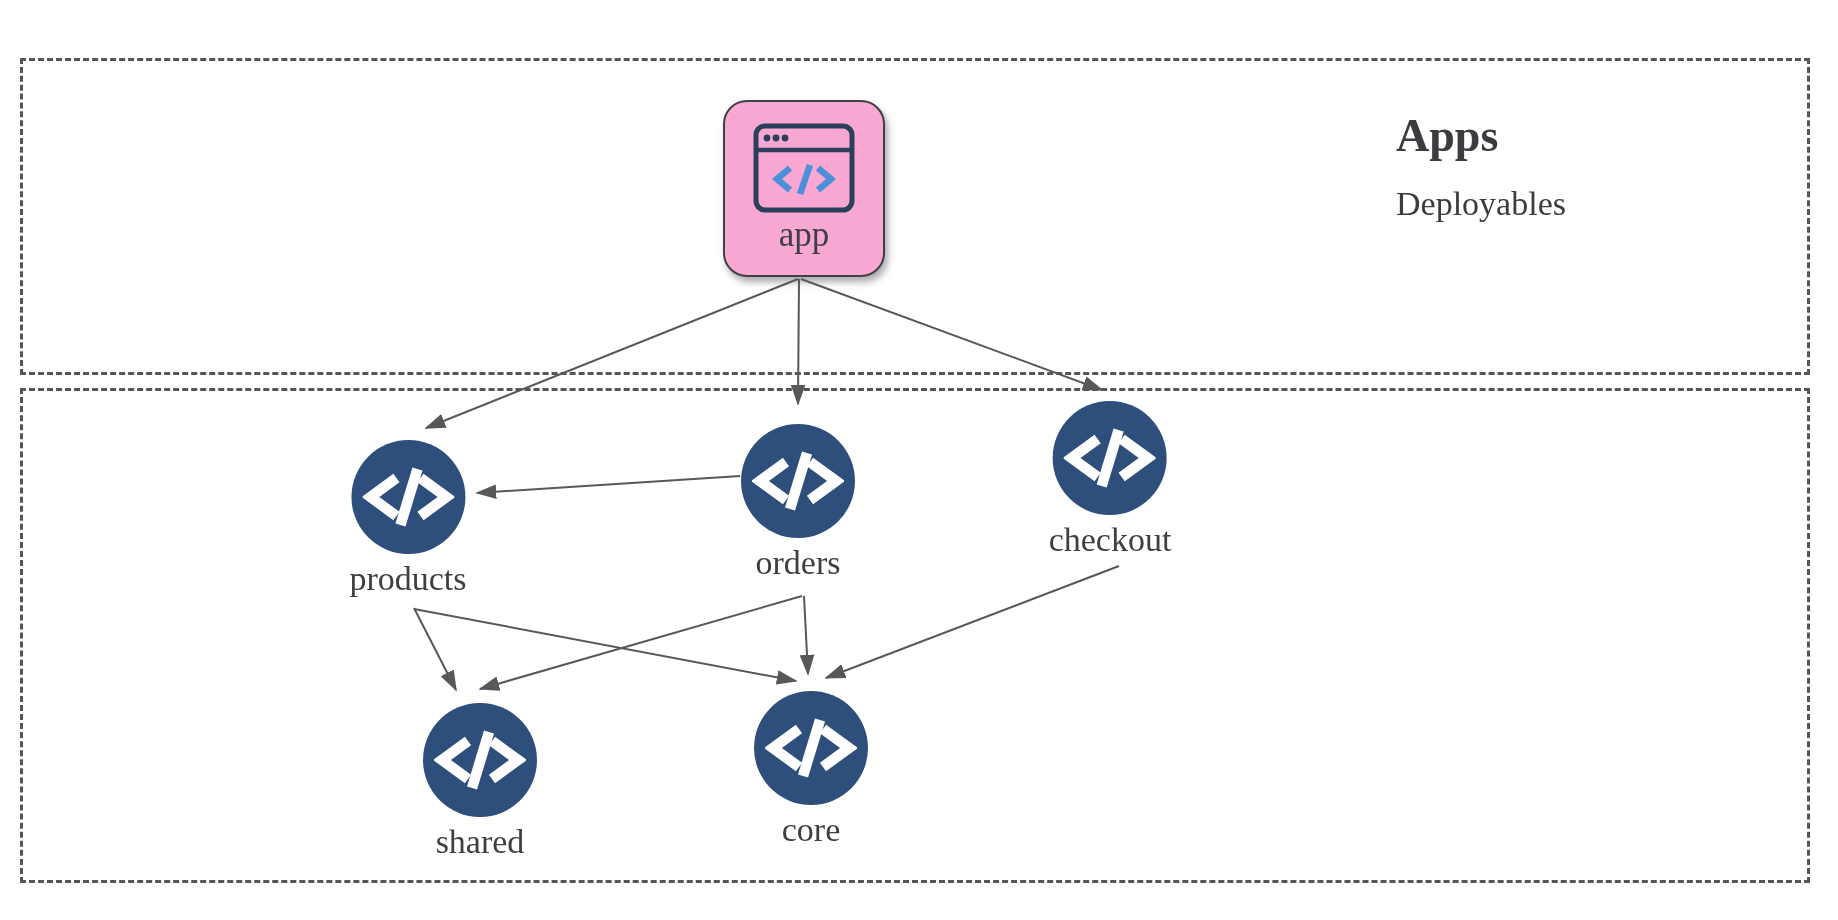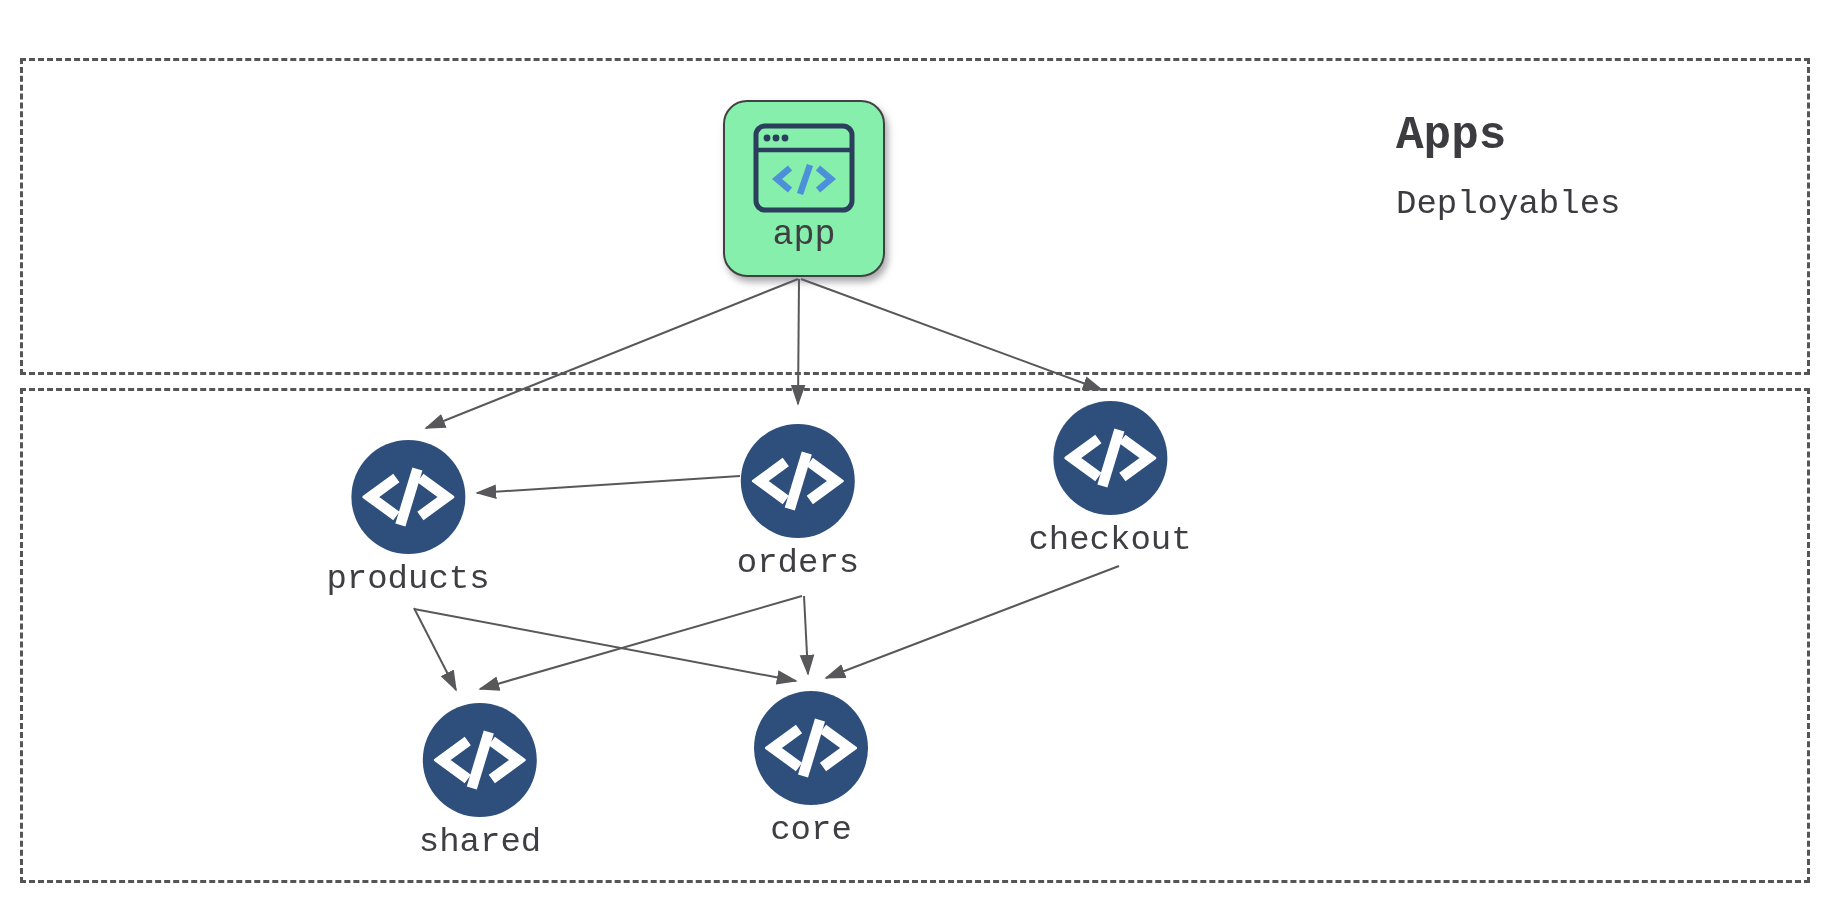--- a/index.html
+++ b/index.html
@@ -1,18 +1,18 @@
 <!DOCTYPE html>
 <html><head>
 <meta charset="utf-8">
 <style>
   html,body{margin:0;padding:0;background:#ffffff;}
   #canvas{
     position:relative;width:1838px;height:920px;background:#ffffff;
-    font-family:Liberation Mono, monospace;overflow:hidden;
+    font-family:Liberation Serif, serif;overflow:hidden;
   }
   .region-box{
     position:absolute;border:3px dashed #555558;box-sizing:border-box;
     background:transparent;
   }
   #apps-box{left:20px;top:58px;width:1790px;height:317px;}
   #libs-box{left:20px;top:388px;width:1790px;height:495px;}
 
   .region-label{position:absolute;color:#3b3b40;}
   #apps-label{left:1396px;top:110px;}
@@ -27,21 +27,21 @@
     transform:translateX(-50%);z-index:3;
   }
   .circle{
     width:114px;height:114px;border-radius:50%;background:#2e4f7c;
     display:flex;align-items:center;justify-content:center;
   }
   .node-label{margin-top:6px;font-size:34px;color:#3e3e43;white-space:nowrap;}
 
   #app-card{
     position:absolute;left:723px;top:100px;width:162px;height:177px;
-    box-sizing:border-box;background:#86efac;border:2.5px solid #414144;
+    box-sizing:border-box;background:#f9a8d4;border:2.5px solid #414144;
     border-radius:24px;box-shadow:3px 5px 7px rgba(100,100,105,0.55);
     display:flex;flex-direction:column;align-items:center;justify-content:center;
     z-index:3;
   }
   #app-card .node-label{margin-top:2px;font-size:35px;}
 </style>
 </head>
 <body>
 
 <div id="canvas">

